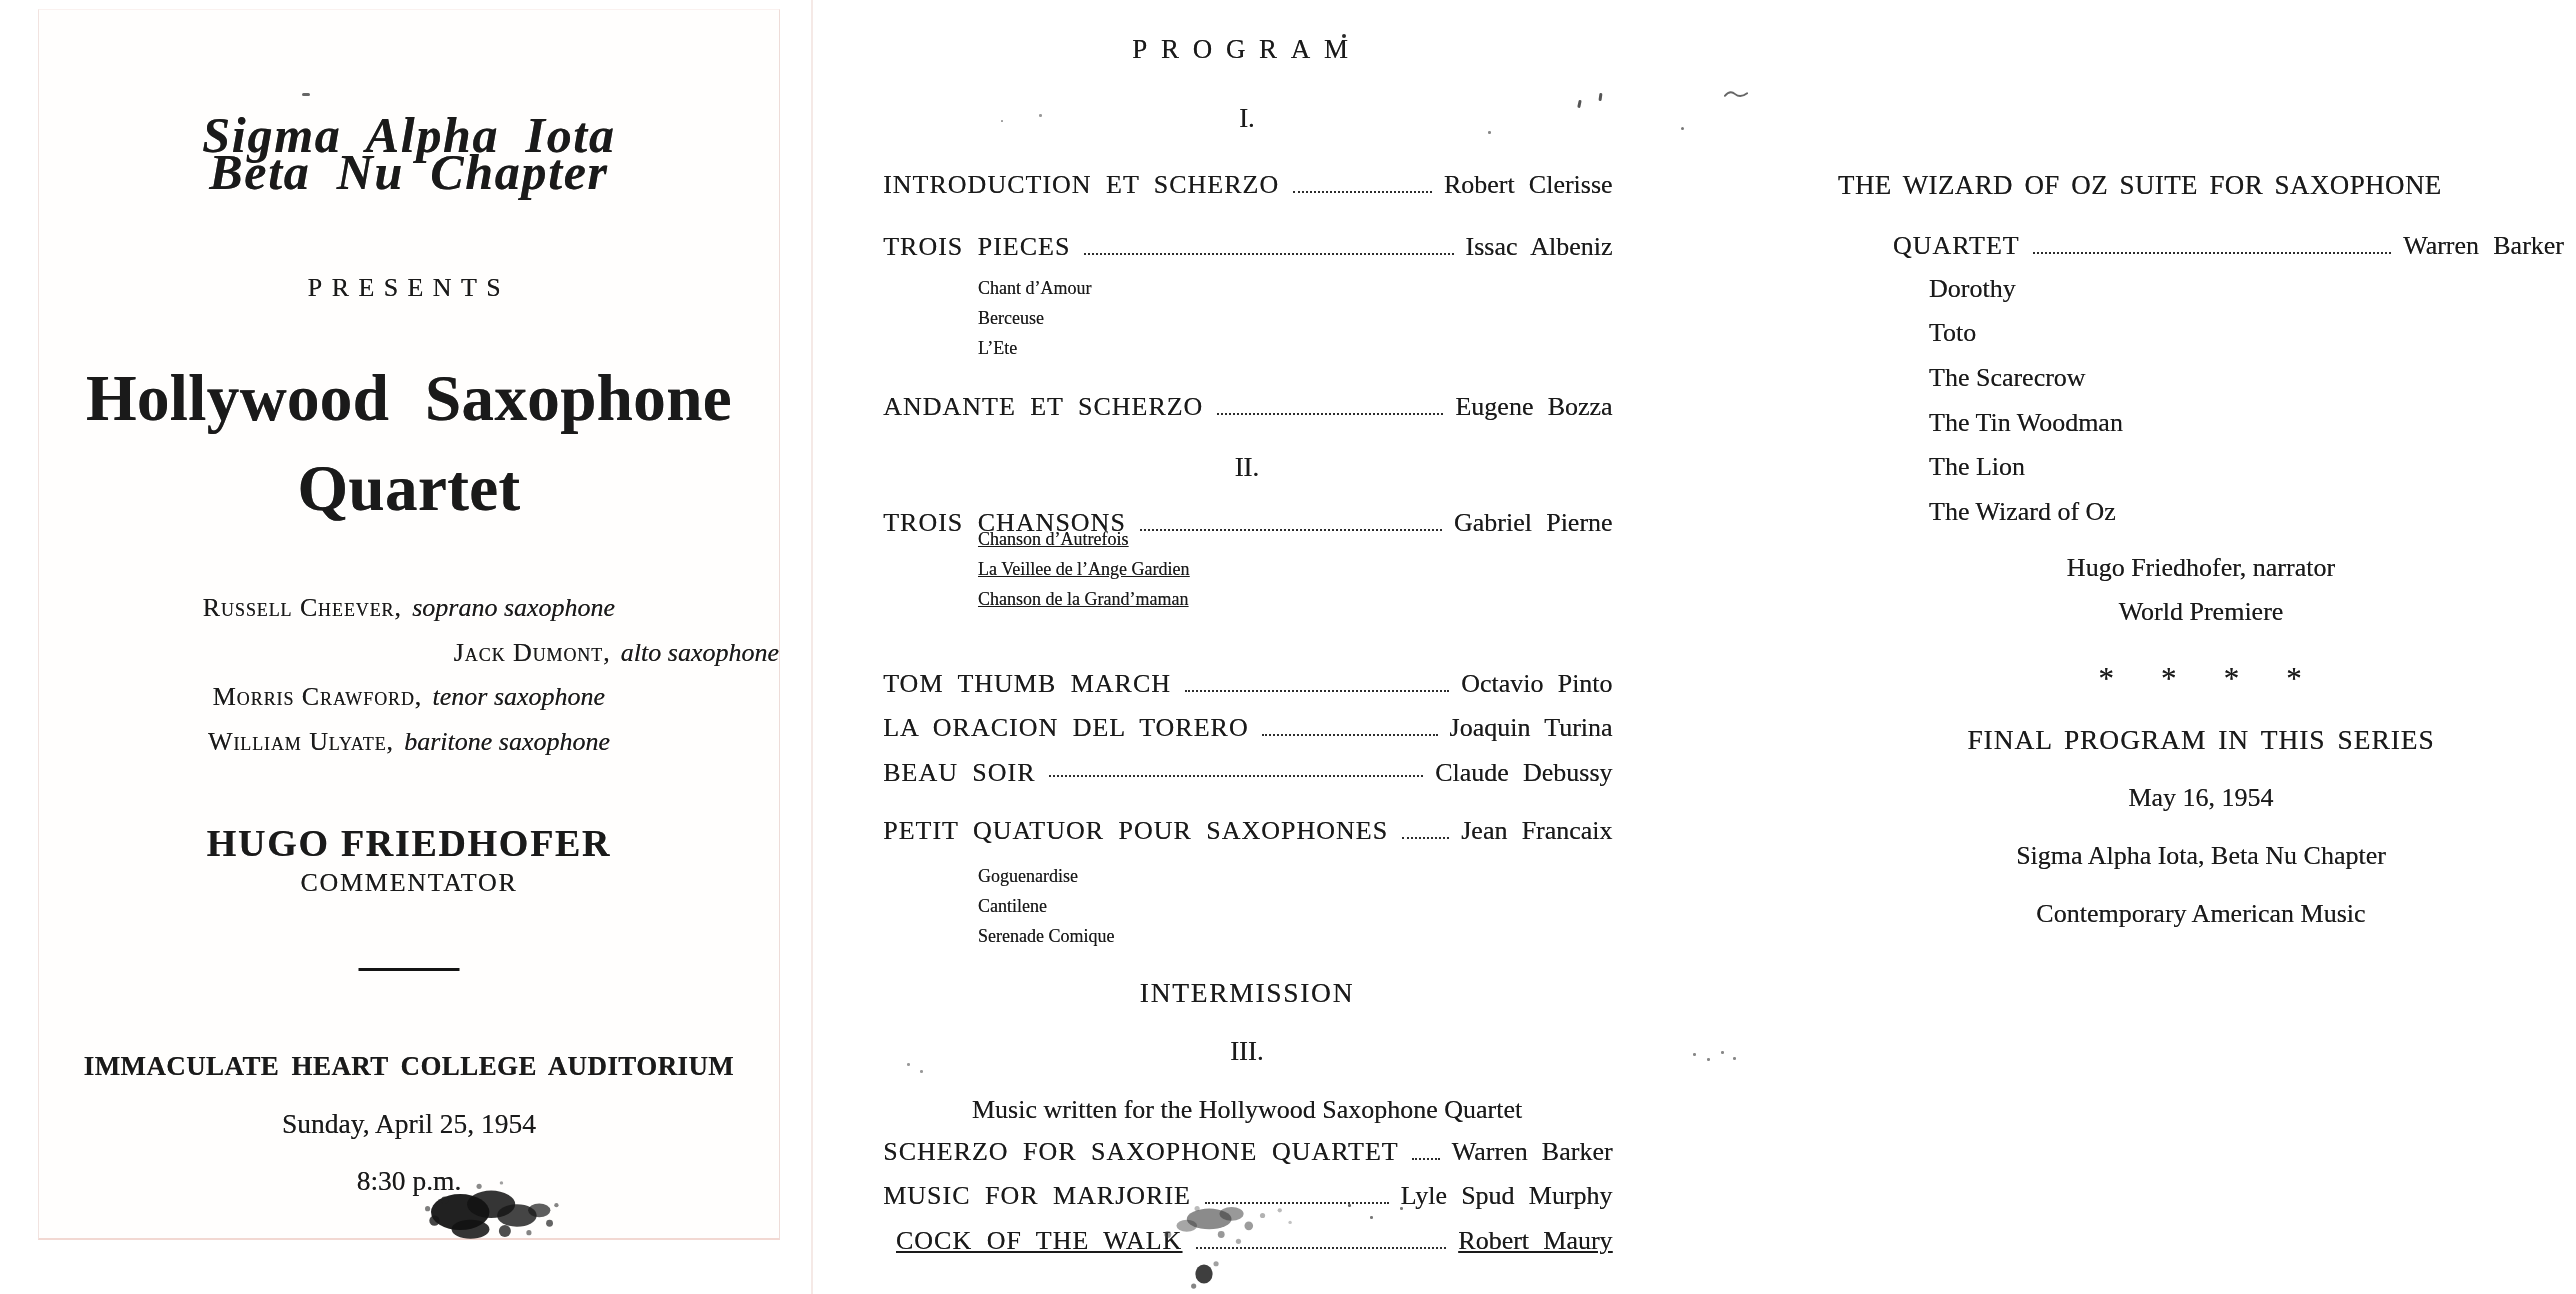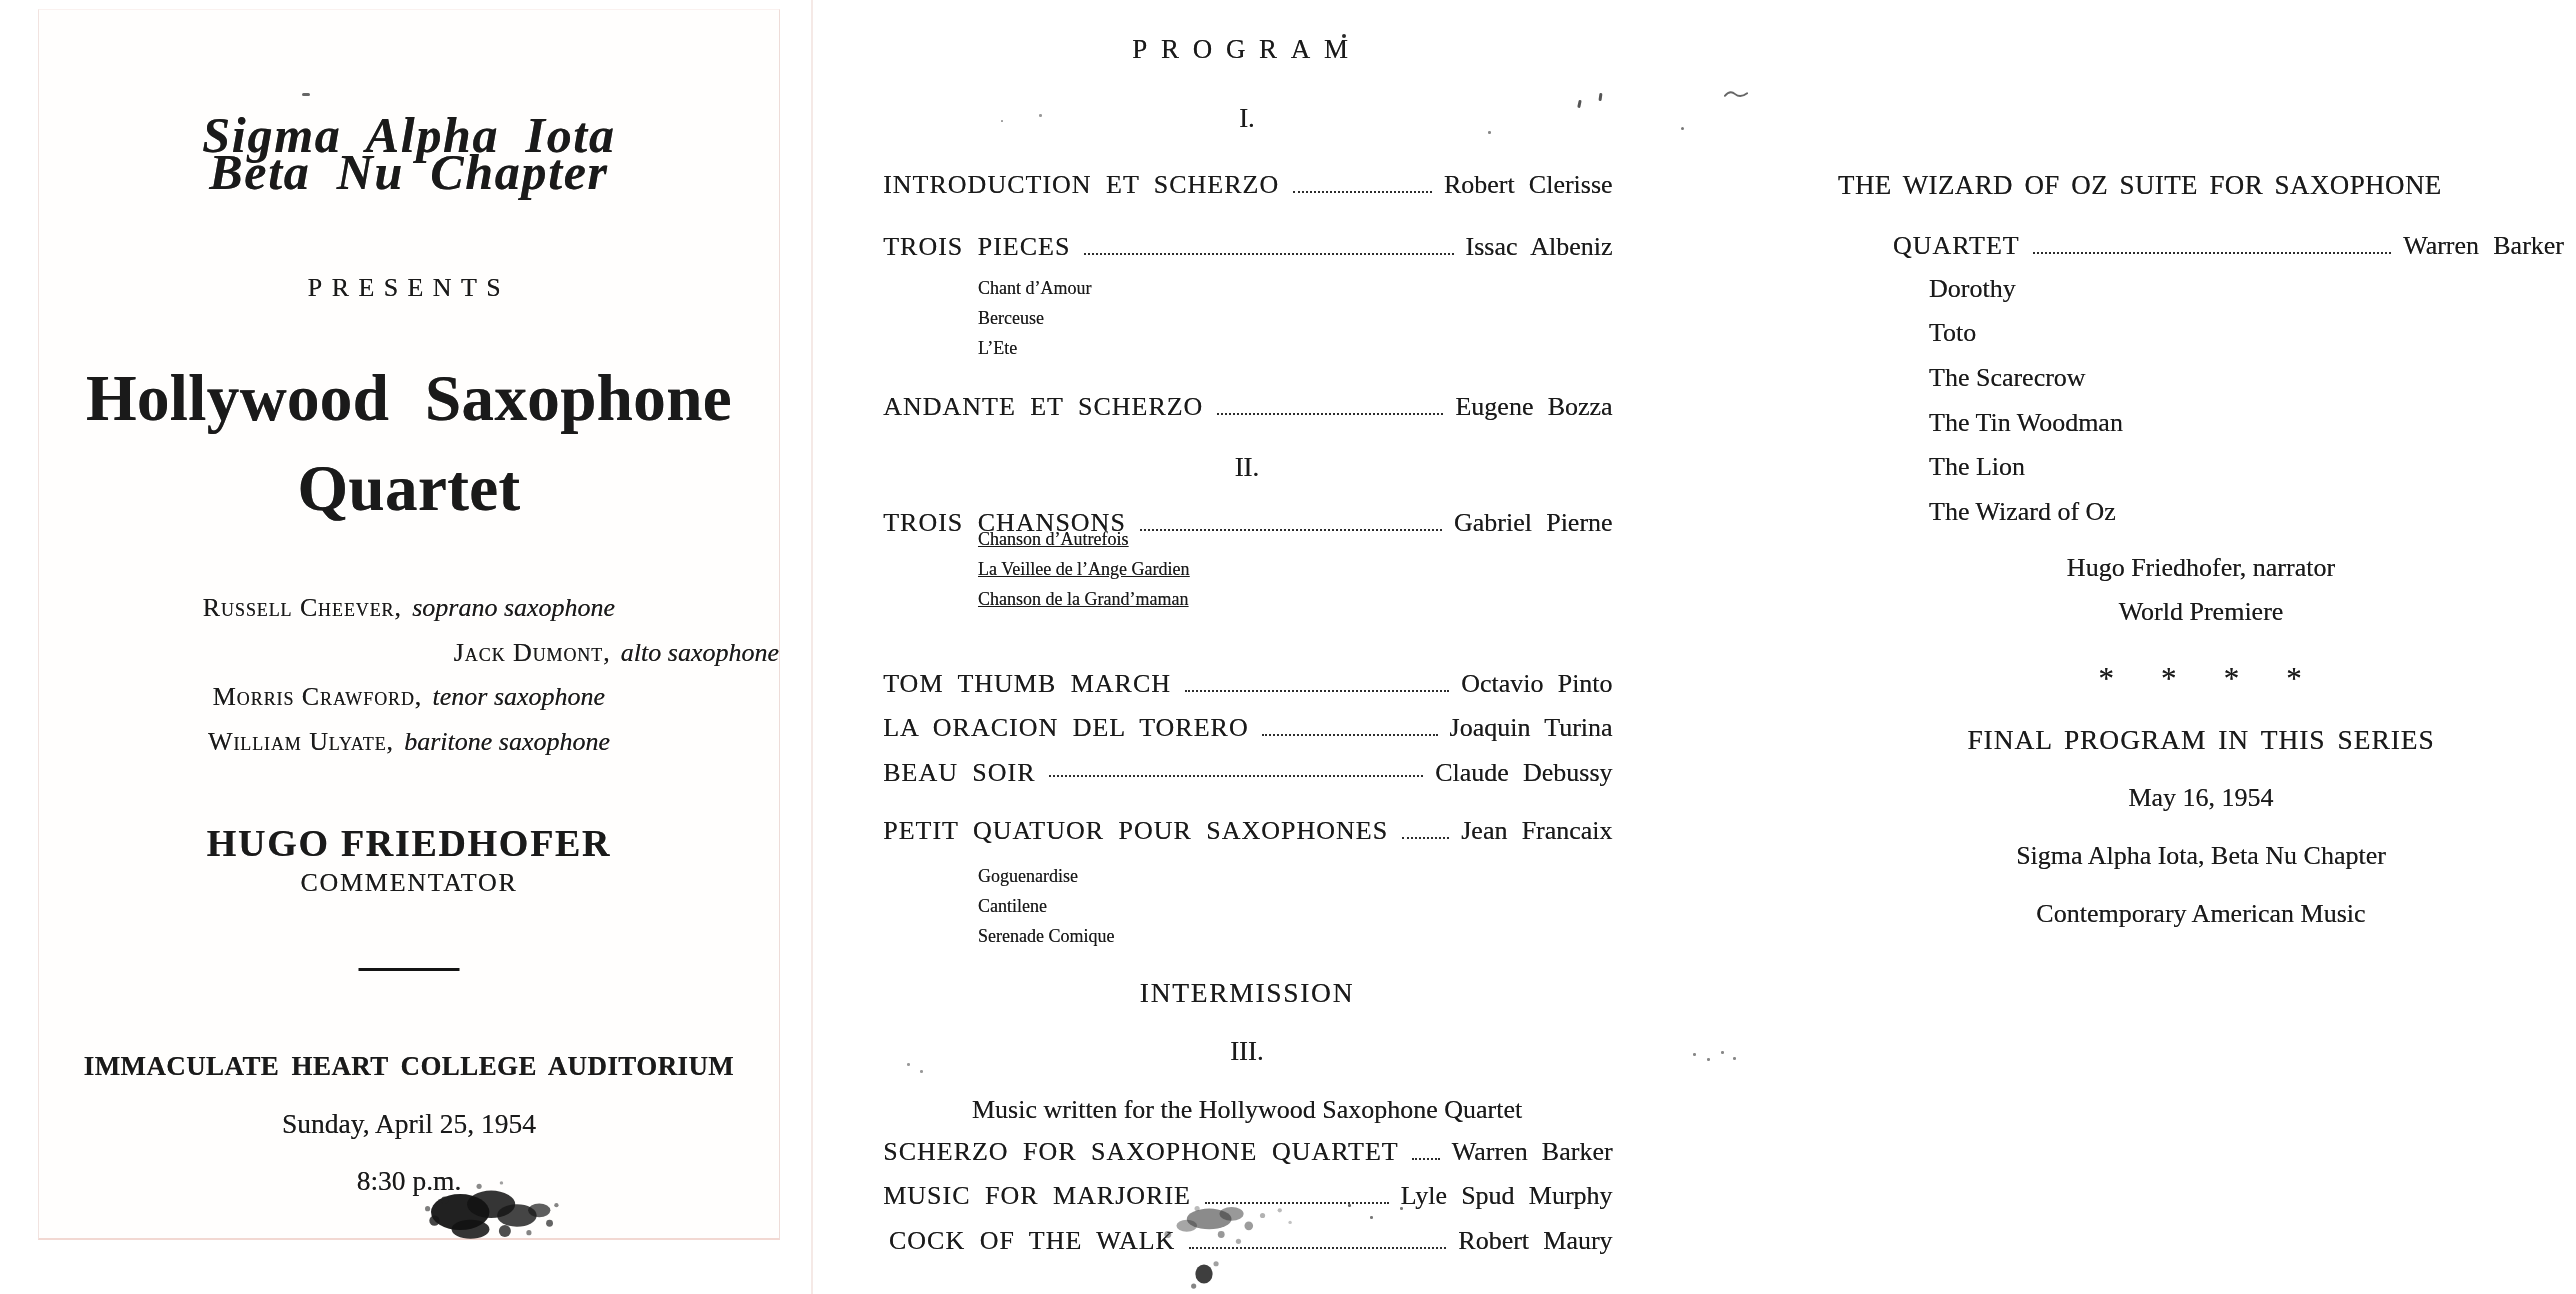--- a/index.html
+++ b/index.html
@@ -170,21 +170,21 @@
     <div class="row ink" style="top:1138px;left:5.2px;right:3.4px;">
       <span class="ttl">SCHERZO FOR SAXOPHONE QUARTET</span>
       <span class="leader"></span>
       <span class="cmp">Warren Barker</span>
     </div>
     <div class="row ink" style="top:1182px;left:5.2px;right:3.4px;">
       <span class="ttl">MUSIC FOR MARJORIE</span>
       <span class="leader"></span>
       <span class="cmp">Lyle Spud Murphy</span>
     </div>
-    <div class="row ink" style="top:1227px;left:11px;right:3.4px;">
+    <div class="row ink" style="top:1227px;left:18px;right:3.4px;text-decoration:underline;">
       <span class="ttl">COCK OF THE WALK</span>
       <span class="leader"></span>
       <span class="cmp">Robert Maury</span>
     </div>
   </div>
 
   <svg class="abs" style="left:1142px;top:1200px;" width="155" height="93" viewBox="0 0 180 108">
     <ellipse cx="78" cy="22" rx="26" ry="12" fill="#2b2b2b" opacity="0.55"></ellipse>
     <ellipse cx="104" cy="16" rx="14" ry="8" fill="#333" opacity="0.5"></ellipse>
     <ellipse cx="52" cy="30" rx="12" ry="7" fill="#3a3a3a" opacity="0.45"></ellipse>

